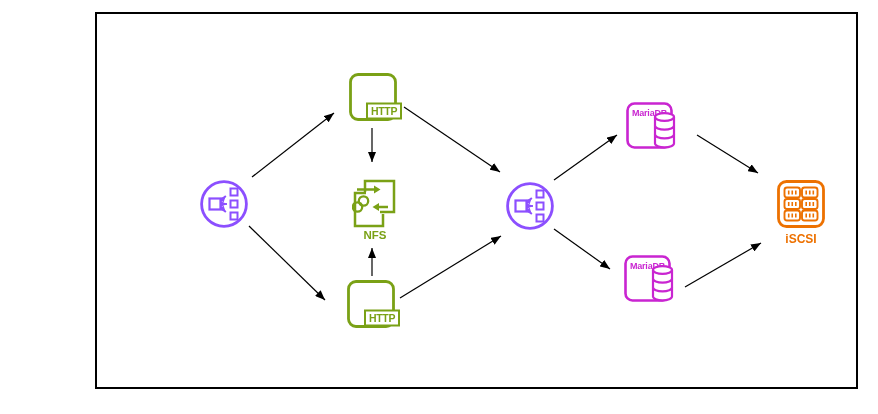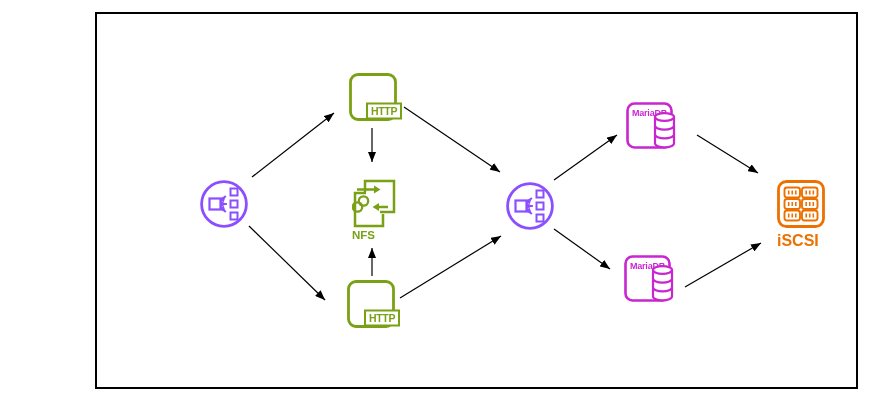--- a/index.html
+++ b/index.html
@@ -2,23 +2,23 @@
 <html><head>
 <meta charset="utf-8">
 <title>Diagram</title>
 <style>
   html,body{margin:0;padding:0;background:#fff;}
   .canvas{position:relative;width:878px;height:414px;background:#fff;overflow:hidden;
           font-family:"Liberation Sans",sans-serif;}
   .frame{position:absolute;left:95px;top:12px;width:759px;height:373px;border:2px solid #000;}
   .node{position:absolute;}
   svg{display:block;}
-  .node-label{position:absolute;text-align:left;font-weight:bold;}
+  .node-label{position:absolute;text-align:center;font-weight:bold;}
   .nfs-label{left:352px;top:229px;width:46px;font-size:11.5px;color:#7AA116;}
-  .iscsi-label{left:777px;top:232px;width:48px;font-size:16px;color:#ED7100;}
+  .iscsi-label{left:777px;top:232px;width:48px;font-size:12px;color:#ED7100;}
   .edges{position:absolute;left:0;top:0;pointer-events:none;}
   .svgtxt{font-family:"Liberation Sans",sans-serif;font-weight:bold;}
 </style>
 </head>
 <body>
 
 <div class="canvas">
 
   <div class="frame"></div>
 

